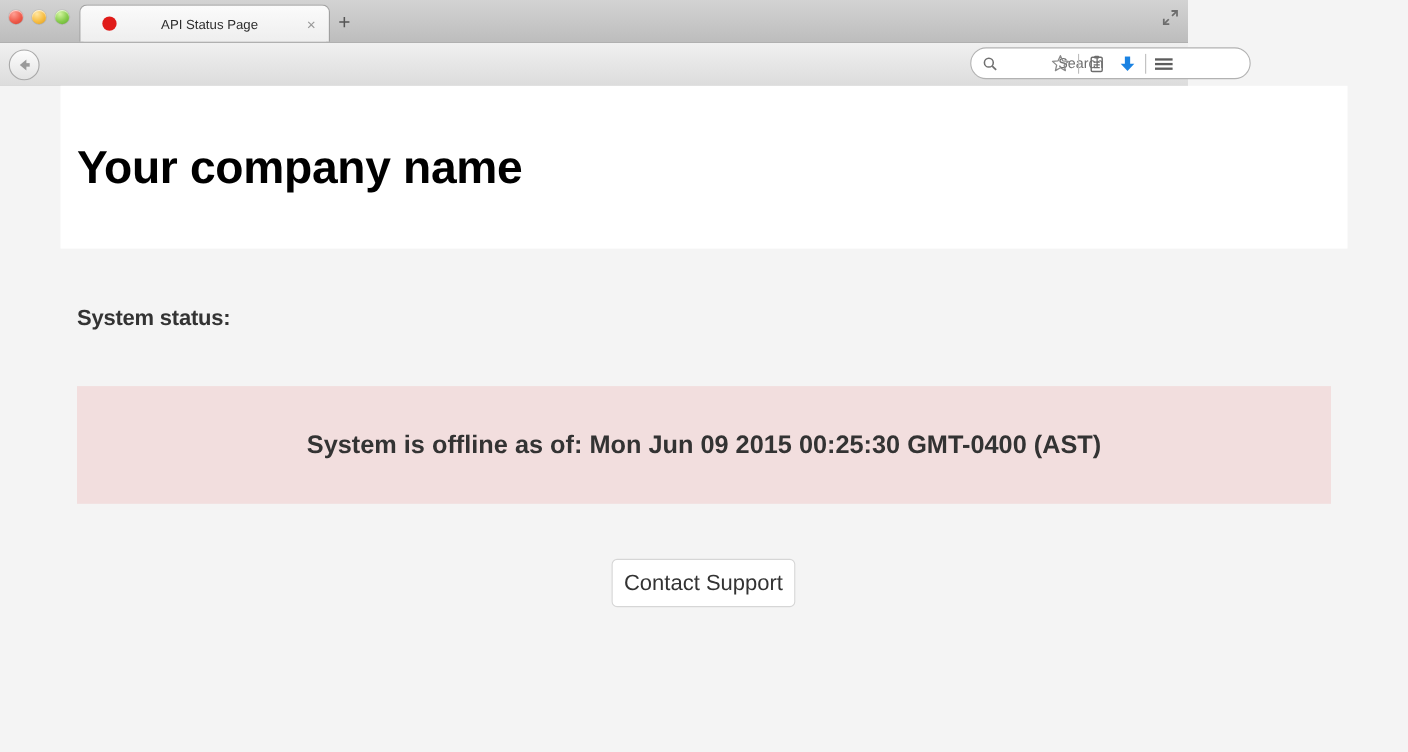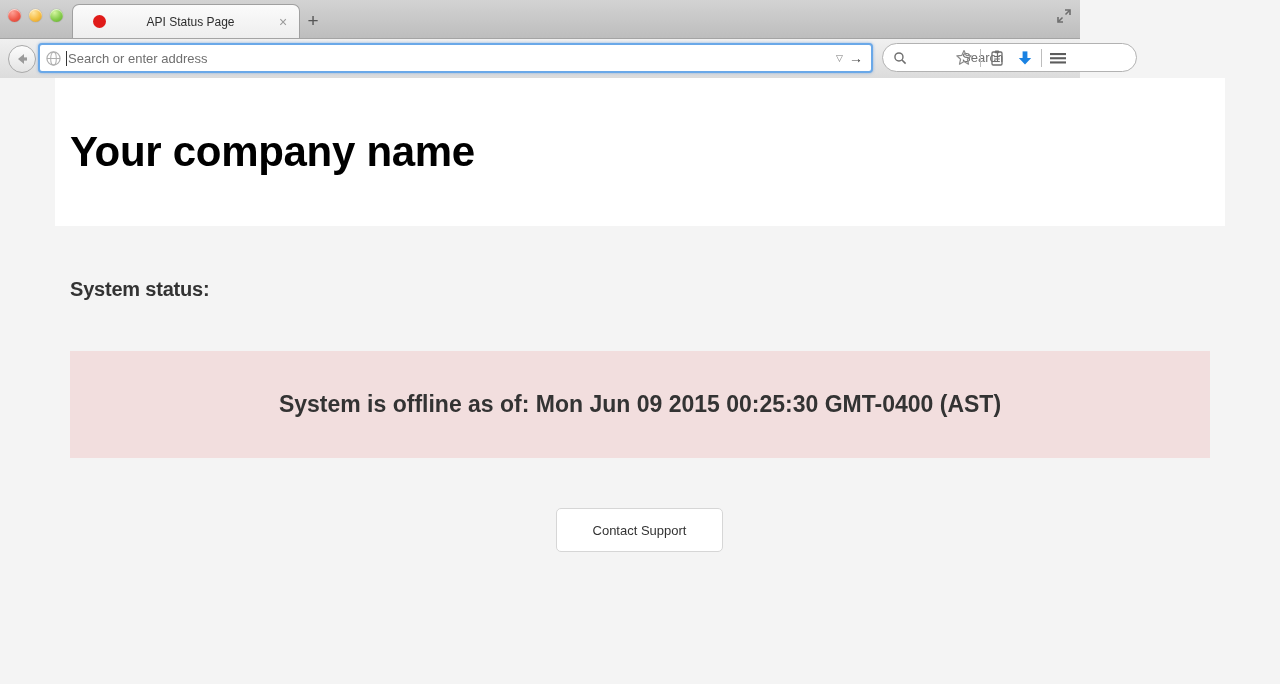--- a/index.html
+++ b/index.html
@@ -283,21 +283,21 @@
     top: 430px;
     width: 167px;
     height: 44px;
     background: #ffffff;
     border: 1px solid #d6d6d6;
     border-radius: 5px;
     box-sizing: border-box;
     display: flex;
     align-items: center;
     justify-content: center;
-    font-size: 13px;
+    font-size: 20px;
     color: #333333;
   }
 </style>
 </head>
 <body>
 
 <div class="browser-chrome">
 
   <div class="tab-strip">
 
@@ -327,31 +327,20 @@
 
   <div class="nav-toolbar">
 
     <div class="back-btn">
       <svg width="18" height="18" viewBox="0 0 18 18">
         <path d="M11 4 L5 9 L11 14 Z" fill="#9a9a9a"></path>
         <rect x="10" y="7.4" width="4" height="3.2" fill="#9a9a9a"></rect>
       </svg>
     </div>
 
-    <div class="url-wrap">
-      <svg class="globe-icon" viewBox="0 0 16 16">
-        <circle cx="8" cy="8" r="7" fill="none" stroke="#6f6f6f" stroke-width="1.3"></circle>
-        <ellipse cx="8" cy="8" rx="3" ry="7" fill="none" stroke="#6f6f6f" stroke-width="1.1"></ellipse>
-        <line x1="1" y1="8" x2="15" y2="8" stroke="#6f6f6f" stroke-width="1.1"></line>
-      </svg>
-      <div class="url-caret"></div>
-      <div class="url-placeholder">Search or enter address</div>
-      <div class="url-dropdown">▽</div>
-      <div class="url-go">→</div>
-    </div>
 
     <div class="search-box">
       <svg class="search-icon-wrap" viewBox="0 0 16 16">
         <circle cx="6.8" cy="6.8" r="4.6" fill="none" stroke="#6f6f6f" stroke-width="1.6"></circle>
         <line x1="10.3" y1="10.3" x2="14.4" y2="14.4" stroke="#6f6f6f" stroke-width="1.8"></line>
       </svg>
       <div class="search-placeholder">Search</div>
     </div>
 
     <div class="tool-icons">

